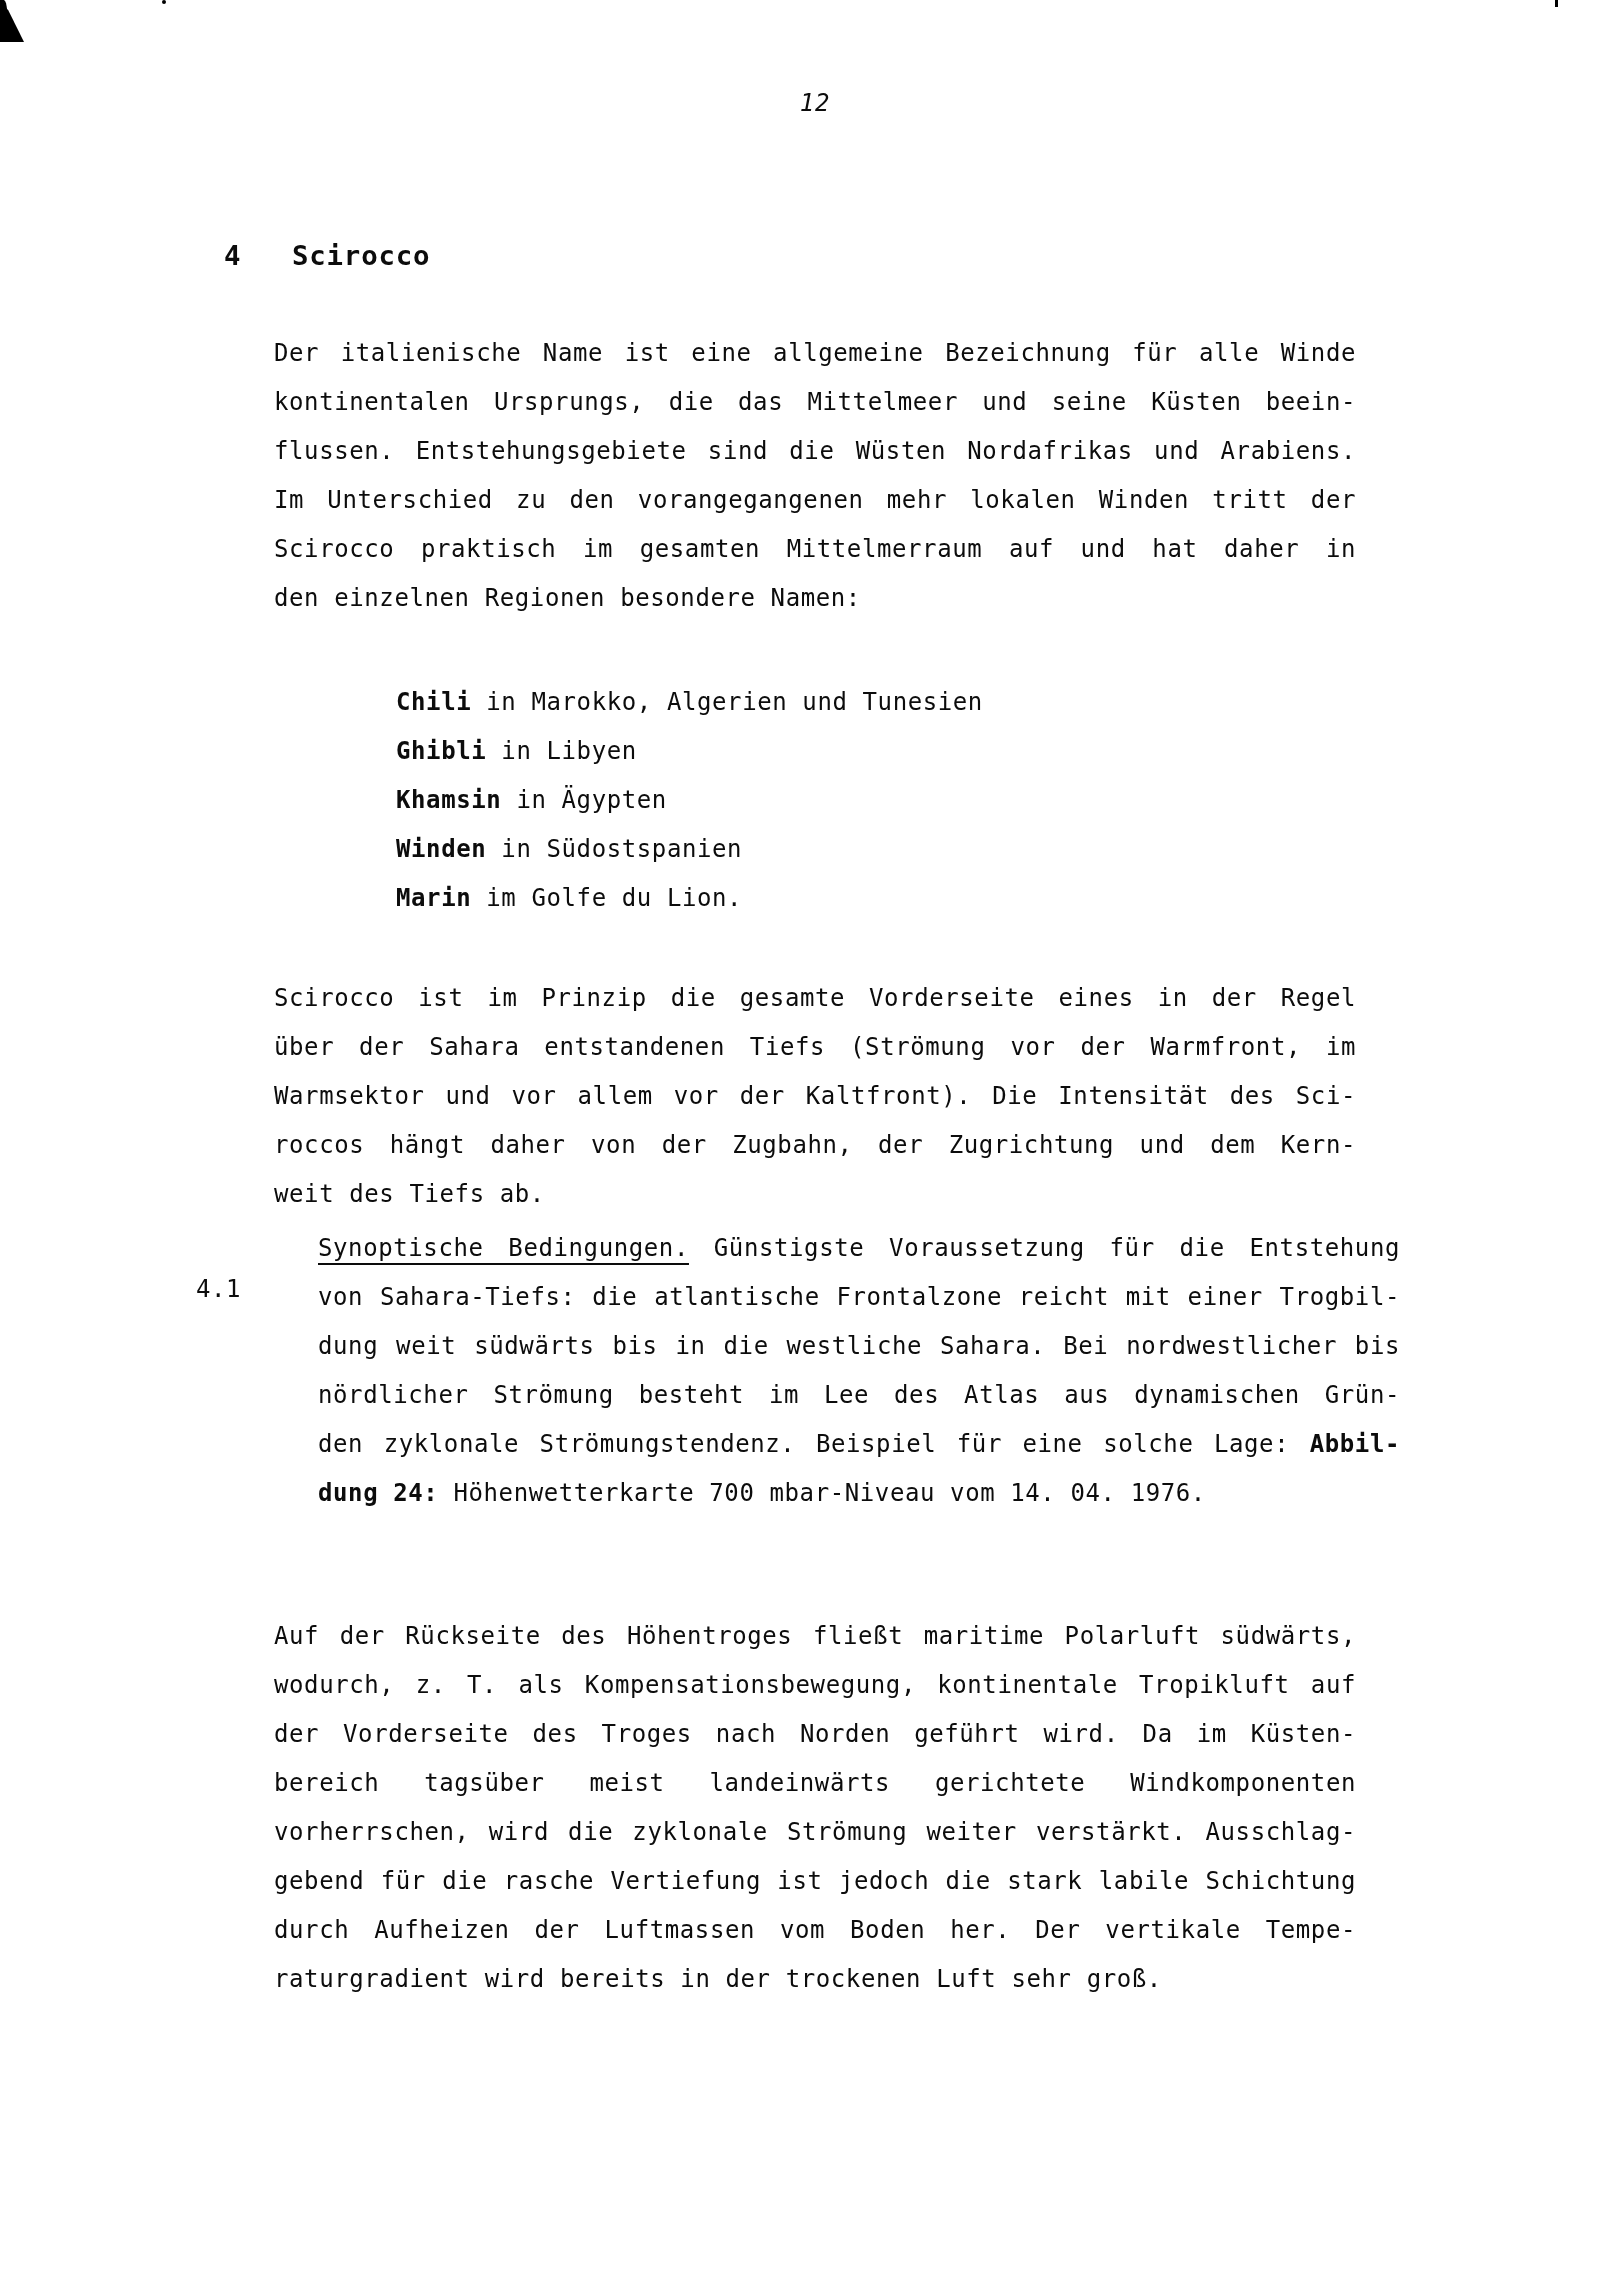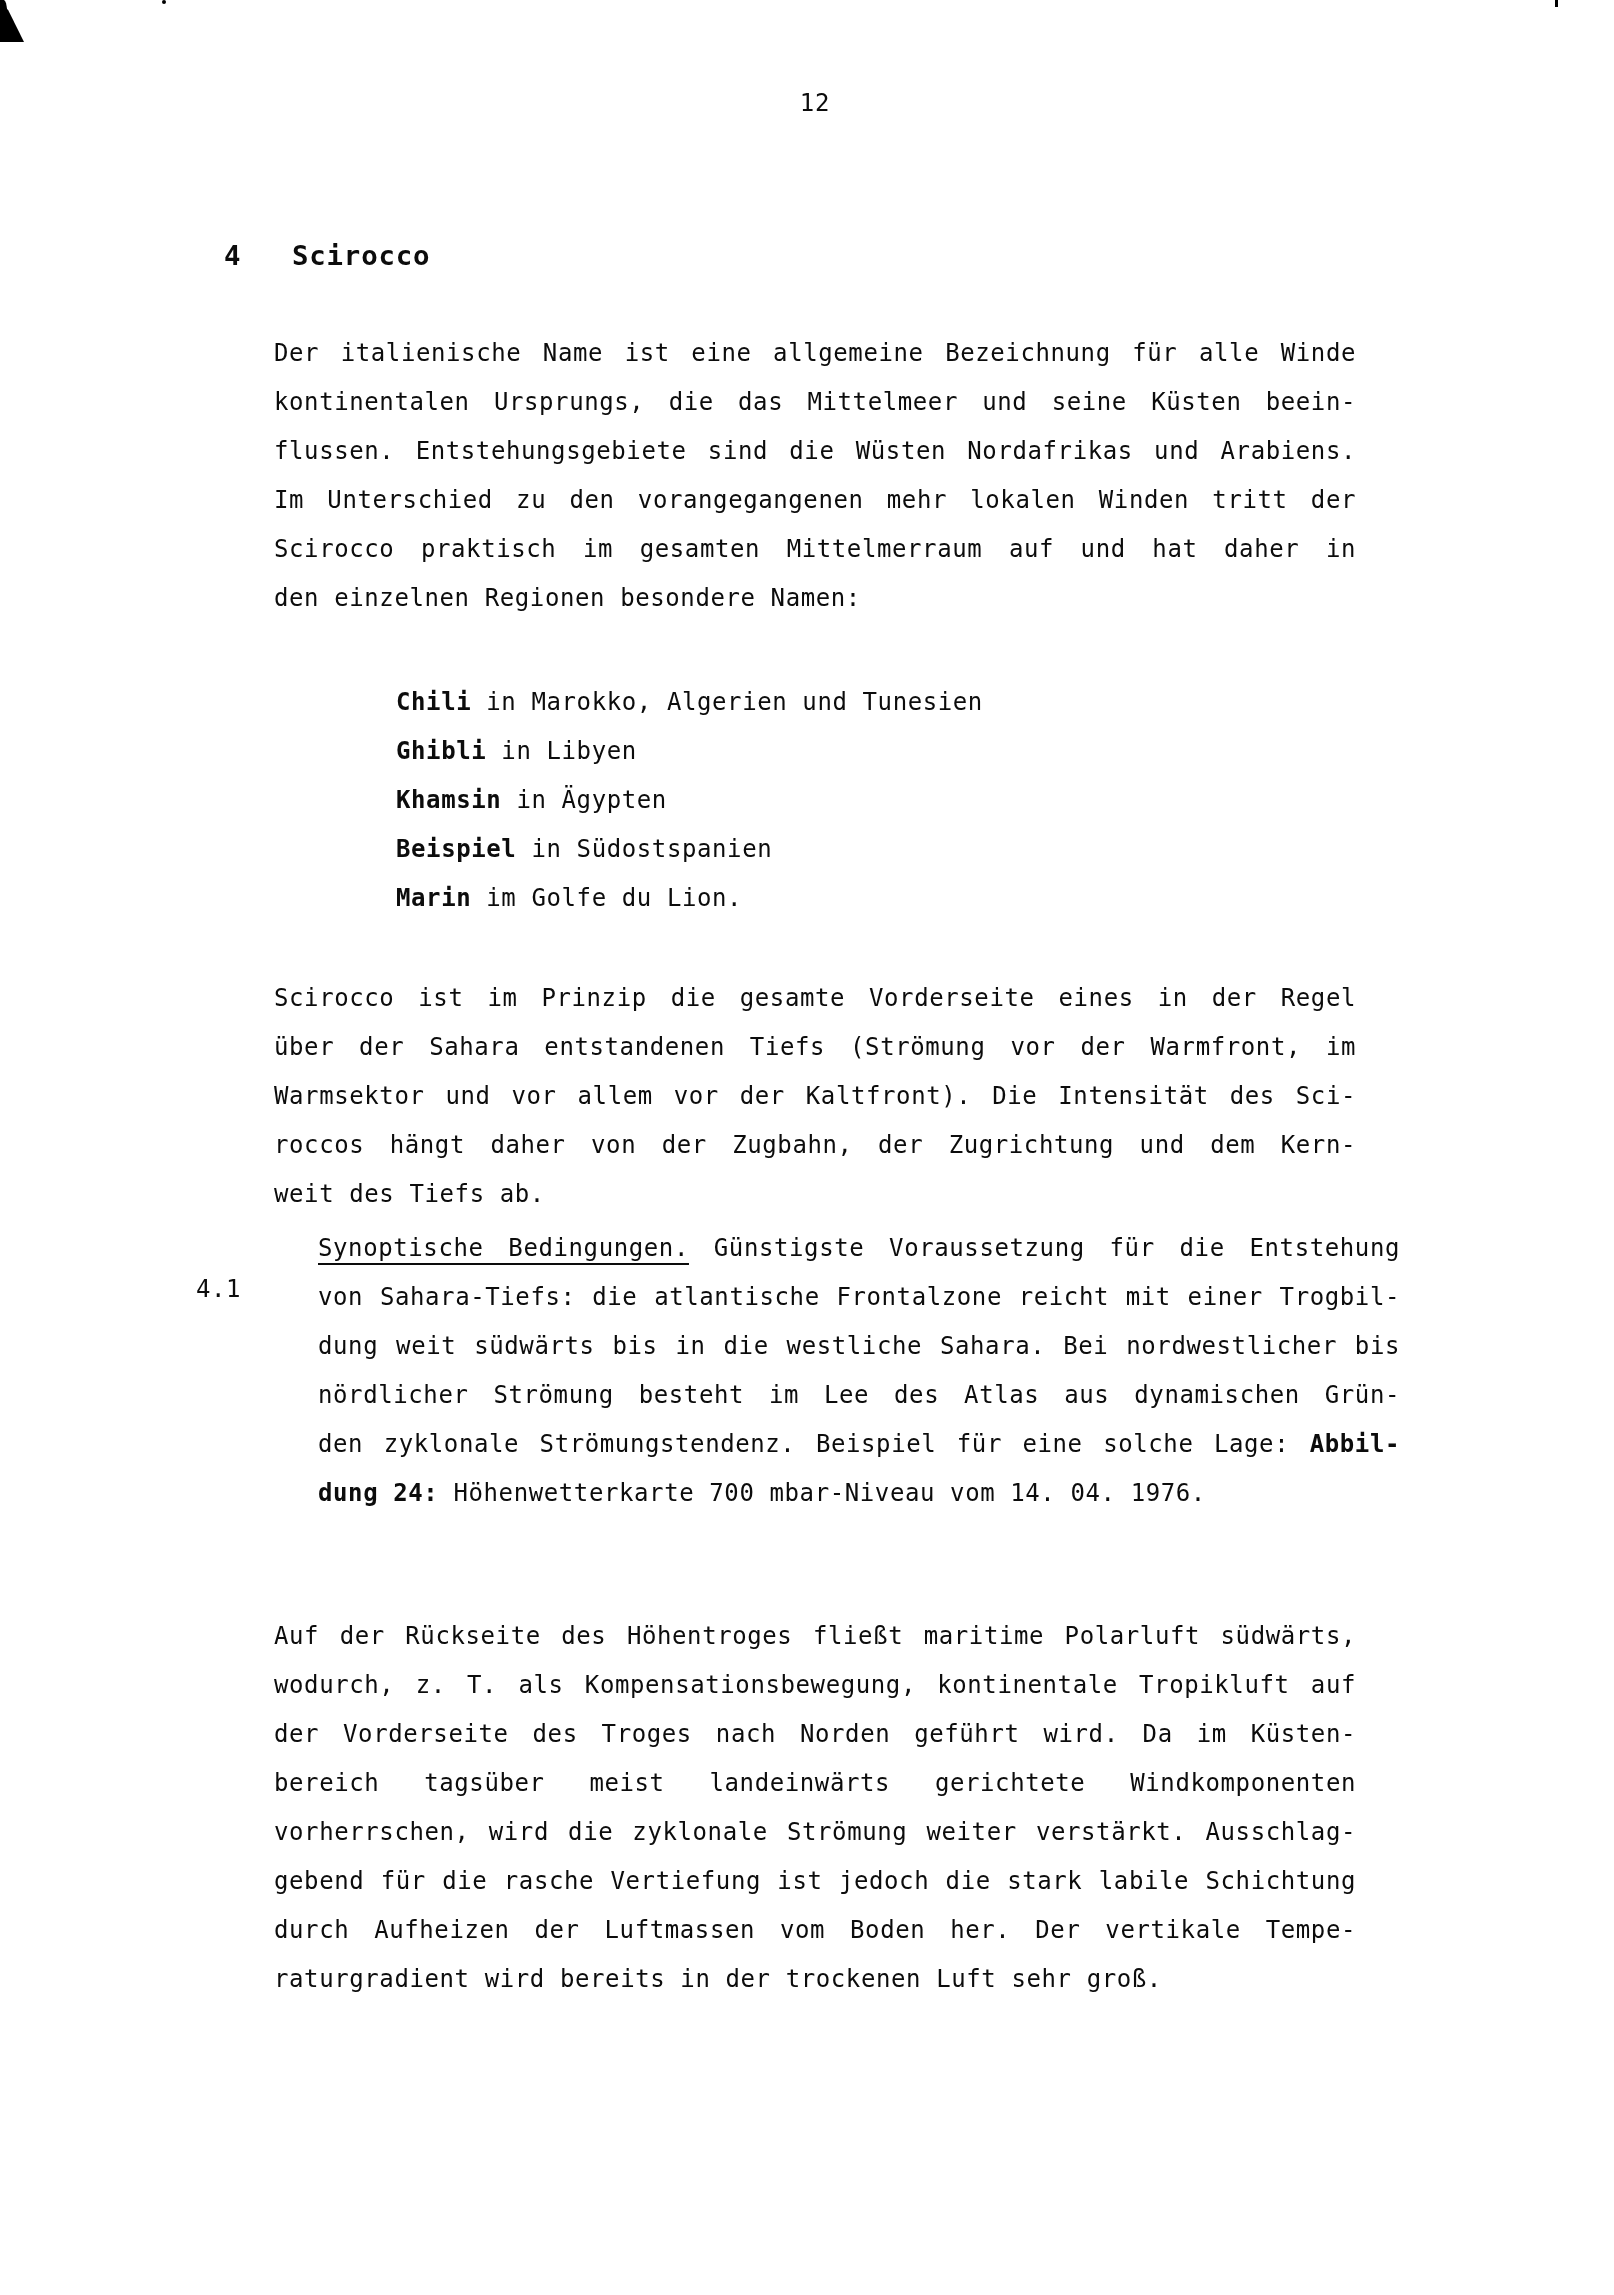--- a/index.html
+++ b/index.html
@@ -6,21 +6,21 @@
   body{
     width:1614px;height:2295px;
     background:#ffffff;
     position:relative;
     font-family:"DejaVu Sans Mono","Liberation Mono",monospace;
     color:#0c0c0c;
     overflow:hidden;
   }
   .pagenum{
     position:absolute;left:274px;top:87px;width:1082px;
-    text-align:center;font-size:24px;letter-spacing:0.8px;line-height:32px;
+    text-align:center;font-size:24px;letter-spacing:0.8px;line-height:32px;font-style:italic;
   }
   .heading-num{
     position:absolute;left:224px;top:240px;
     font-size:27.4px;font-weight:700;letter-spacing:0.8px;line-height:32px;
   }
   .heading-title{
     position:absolute;left:273px;top:240px;
     font-size:27.4px;font-weight:700;letter-spacing:0.8px;line-height:32px;margin-left:19px;
   }
   .secnum41{
@@ -65,21 +65,21 @@
     <div class="line">flussen. Entstehungsgebiete sind die Wüsten Nordafrikas und Arabiens.</div>
     <div class="line">Im Unterschied zu den vorangegangenen mehr lokalen Winden tritt der</div>
     <div class="line">Scirocco praktisch im gesamten Mittelmerraum auf und hat daher in</div>
     <div class="line">den einzelnen Regionen besondere Namen:</div>
   </div>
 
 <div id="windlist" class="block noj">
     <div class="line"><span class="b">Chili</span><span> in Marokko, Algerien und Tunesien</span></div>
     <div class="line"><span class="b">Ghibli</span><span> in Libyen</span></div>
     <div class="line"><span class="b">Khamsin</span><span> in Ägypten</span></div>
-    <div class="line"><span class="b">Beispiel</span><span> in Südostspanien</span></div>
+    <div class="line"><span class="b">Winden</span><span> in Südostspanien</span></div>
     <div class="line"><span class="b">Marin</span><span> im Golfe du Lion.</span></div>
   </div>
 
 <div id="para2" class="block">
     <div class="line">Scirocco ist im Prinzip die gesamte Vorderseite eines in der Regel</div>
     <div class="line">über der Sahara entstandenen Tiefs (Strömung vor der Warmfront, im</div>
     <div class="line">Warmsektor und vor allem vor der Kaltfront). Die Intensität des Sci-</div>
     <div class="line">roccos hängt daher von der Zugbahn, der Zugrichtung und dem Kern-</div>
     <div class="line">weit des Tiefs ab.</div>
   </div>

